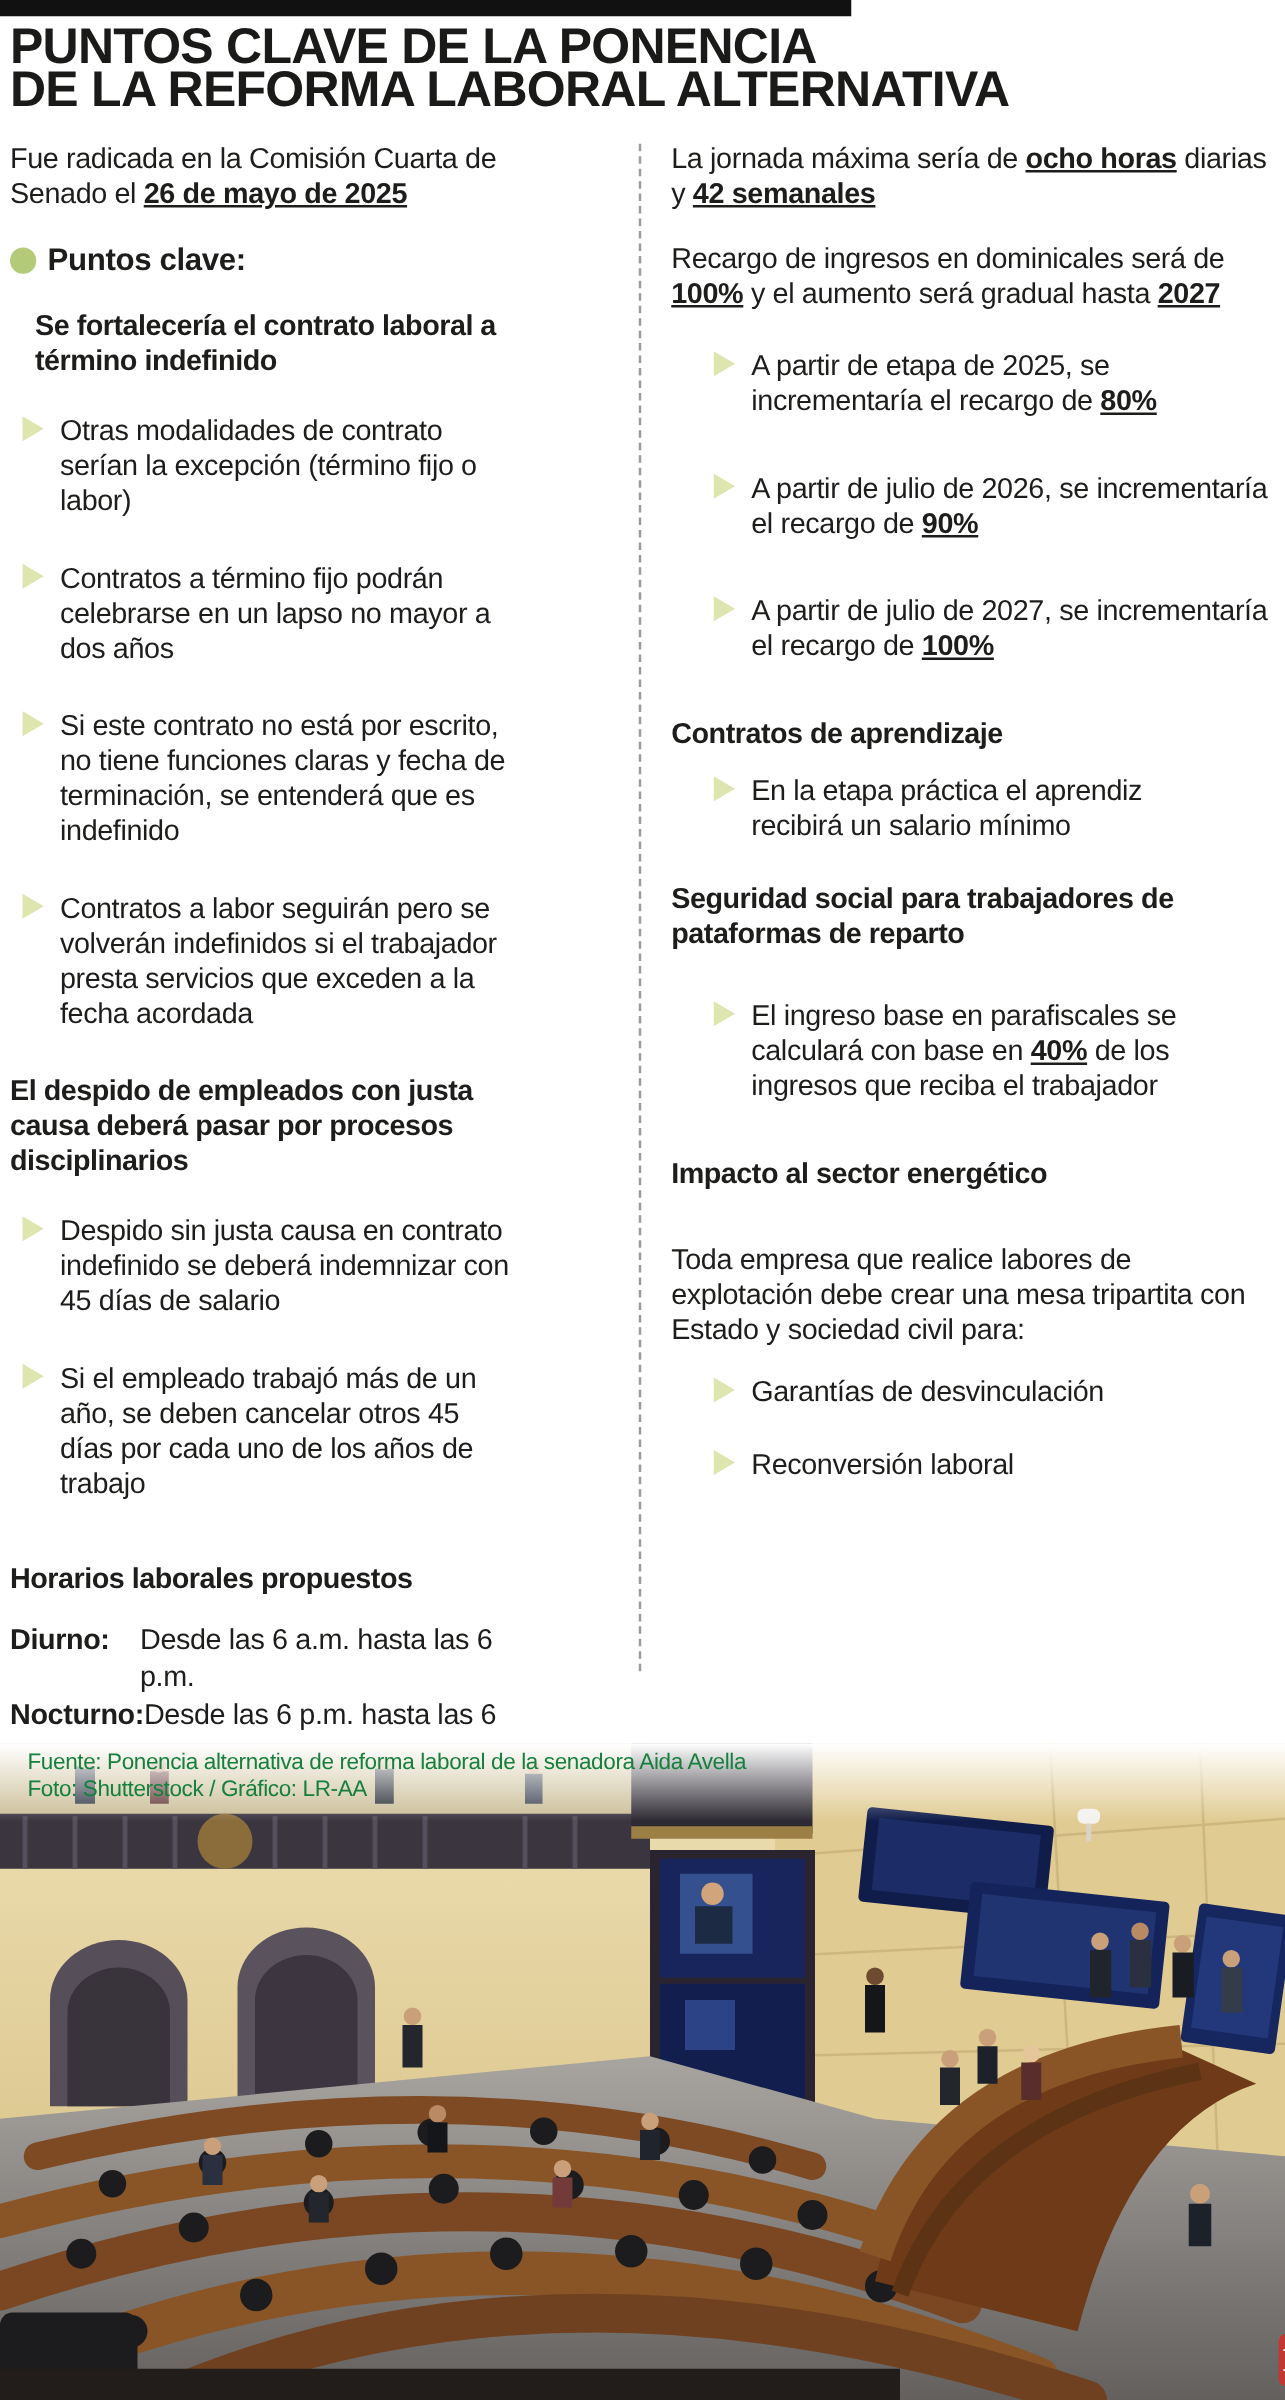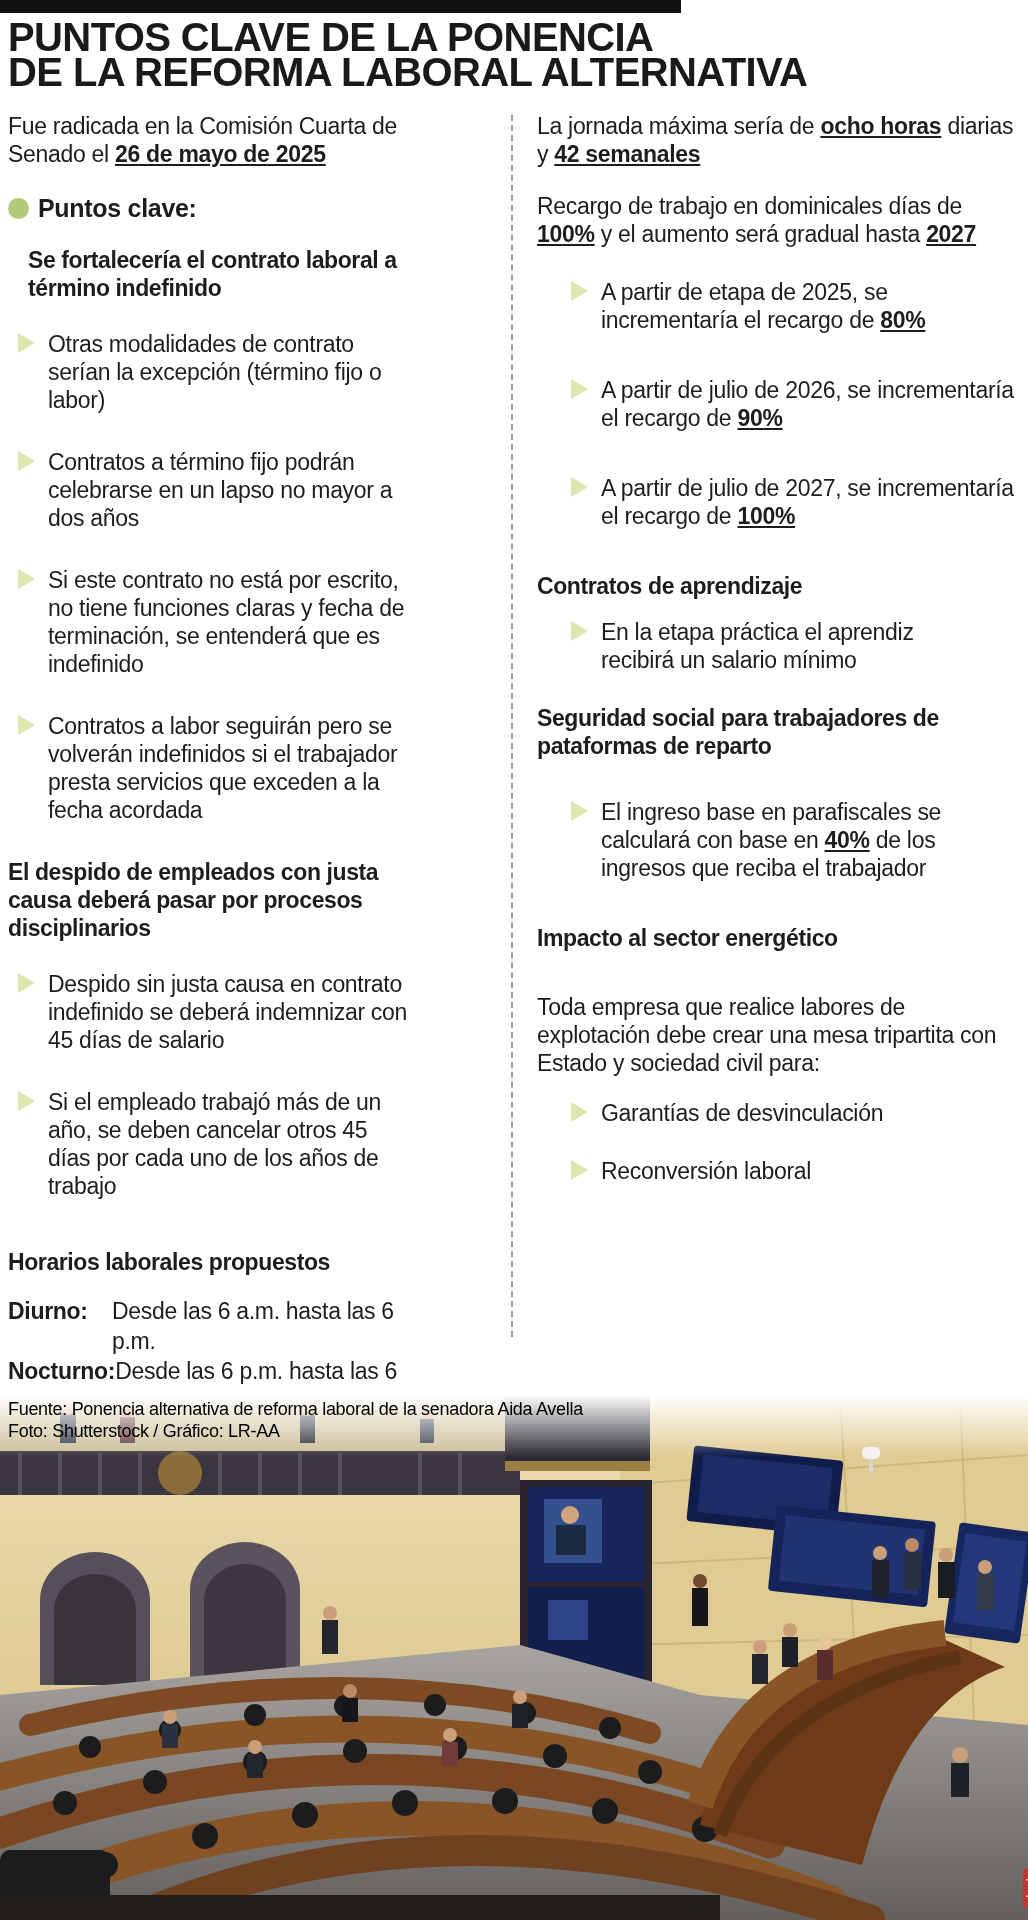--- a/index.html
+++ b/index.html
@@ -45,22 +45,22 @@
   .h-despido { margin:6px 0 28px 0; }
   .h-horarios { margin:48px 0 20px 0; }
   .sched-row { display:flex; line-height:30px; }
   .sched-label { font-weight:bold; flex:0 0 104px; }
 
   .h-aprendizaje { margin:2px 0 18px 0; }
   .h-social { margin:6px 0 38px 0; width:450px; }
   .h-energia { margin:20px 0 14px 0; }
   .p-energia { margin-bottom:22px;margin-top:41px; }
 
-  .credits { left:8px; top:1398px; font-size:18px; line-height:22px;
-    letter-spacing:-0.3px; color:#000000; z-index:5; }
+  .credits { left:22px; top:1398px; font-size:18px; line-height:22px;
+    letter-spacing:-0.3px; color:#15803d; z-index:5; }
 
   .photo-wrap { left:0; top:1395px; width:1028px; height:525px; z-index:1; }
   .photo-wrap svg { display:block; }
 
   .lr-logo { left:1023px; top:1851px; width:42px; height:46px; z-index:6;margin-top:16px; }
   .lr-box { position:absolute; left:0; top:0; width:42px; height:42px;
     background:#c23730; border-radius:6px; display:flex; align-items:center;
     justify-content:center; }
   .lr-tail { position:absolute; left:7px; top:40px; width:0; height:0;
     border-top:9px solid #c23730; border-right:9px solid transparent; }
@@ -128,21 +128,21 @@
     <span class="sched-value">Desde las 6 a.m. hasta las 6 p.m.</span>
   </div>
   <div class="sched-row">
     <span class="sched-label">Nocturno:</span>
     <span class="sched-value">Desde las 6 p.m. hasta las 6 a.m.</span>
   </div>
 </div>
 
 <div class="abs col col-right">
   <p class="para" style="margin-bottom:24px;"><span>La jornada máxima sería de </span><span class="b">ocho horas</span><span> diarias y </span><span class="b">42 semanales</span></p>
-  <p class="para" style="margin-bottom:30px;"><span>Recargo de trabajo en dominicales días de </span><span class="b">100%</span><span> y el aumento será gradual hasta </span><span class="b">2027</span></p>
+  <p class="para" style="margin-bottom:30px;"><span>Recargo de ingresos en dominicales será de </span><span class="b">100%</span><span> y el aumento será gradual hasta </span><span class="b">2027</span></p>
 
   <ul class="blist">
     <li>
       <span class="arrow"></span>
       <span class="btext"><span>A partir de etapa de 2025, se incrementaría el recargo de </span><span class="b">80%</span></span>
     </li>
     <li>
       <span class="arrow"></span>
       <span class="btext"><span>A partir de julio de 2026, se incrementaría el recargo de </span><span class="b">90%</span></span>
     </li>

